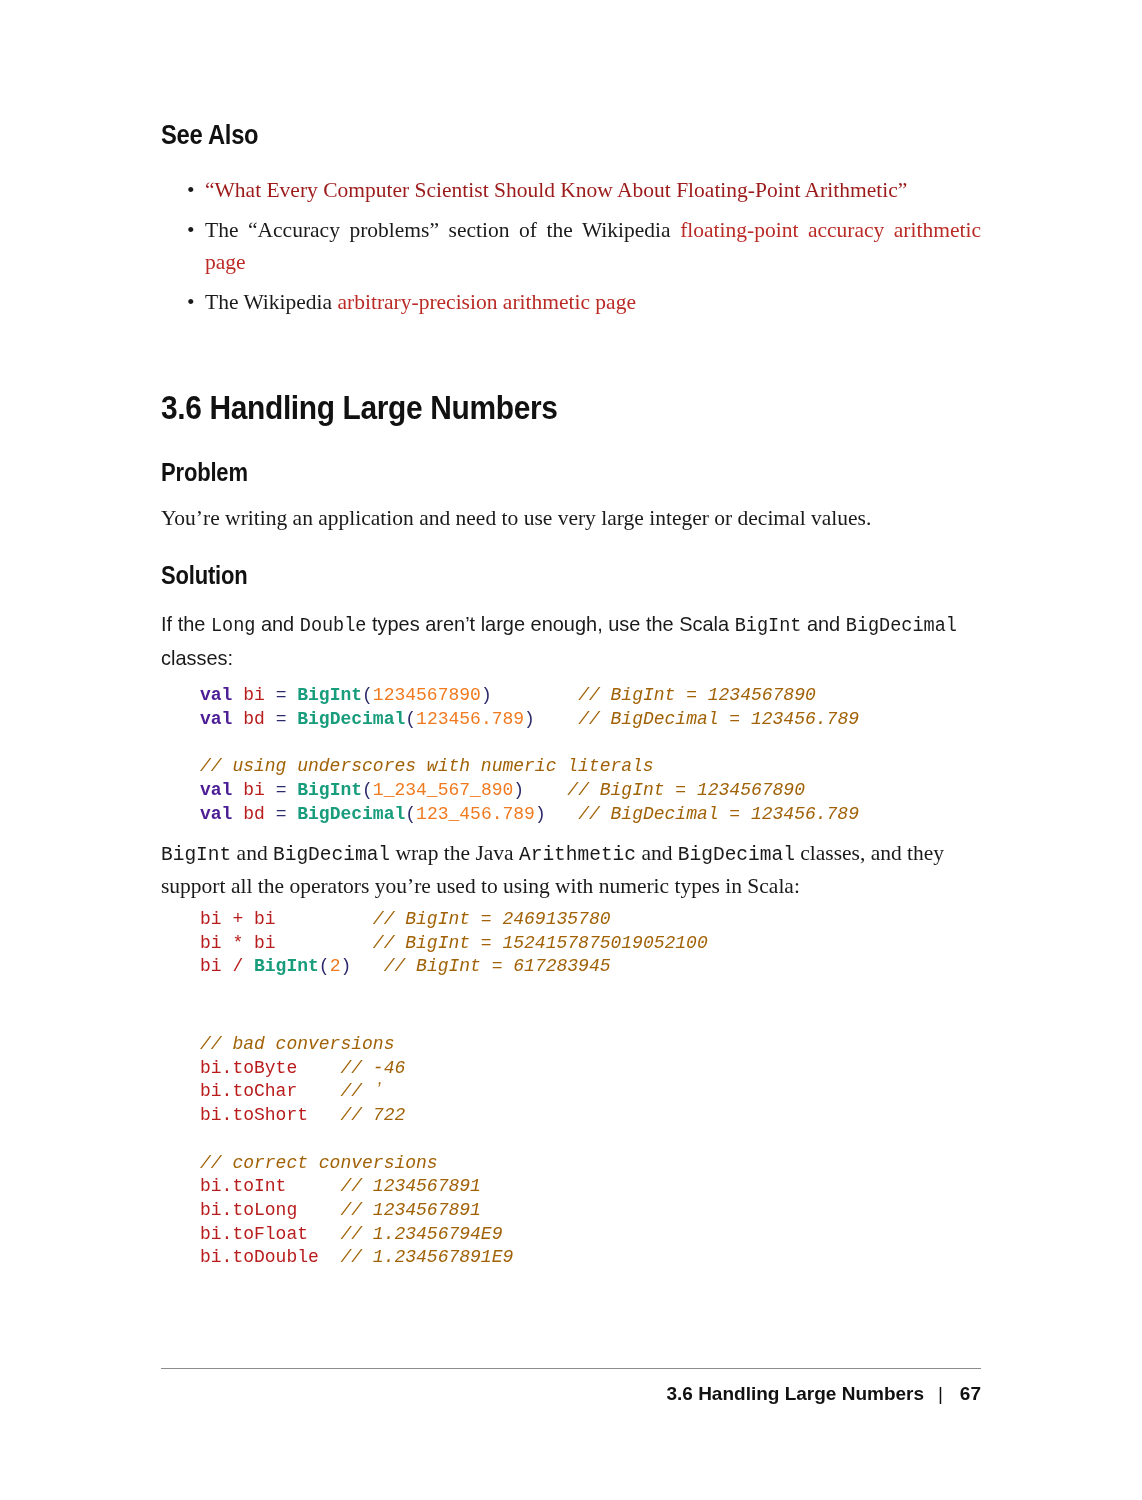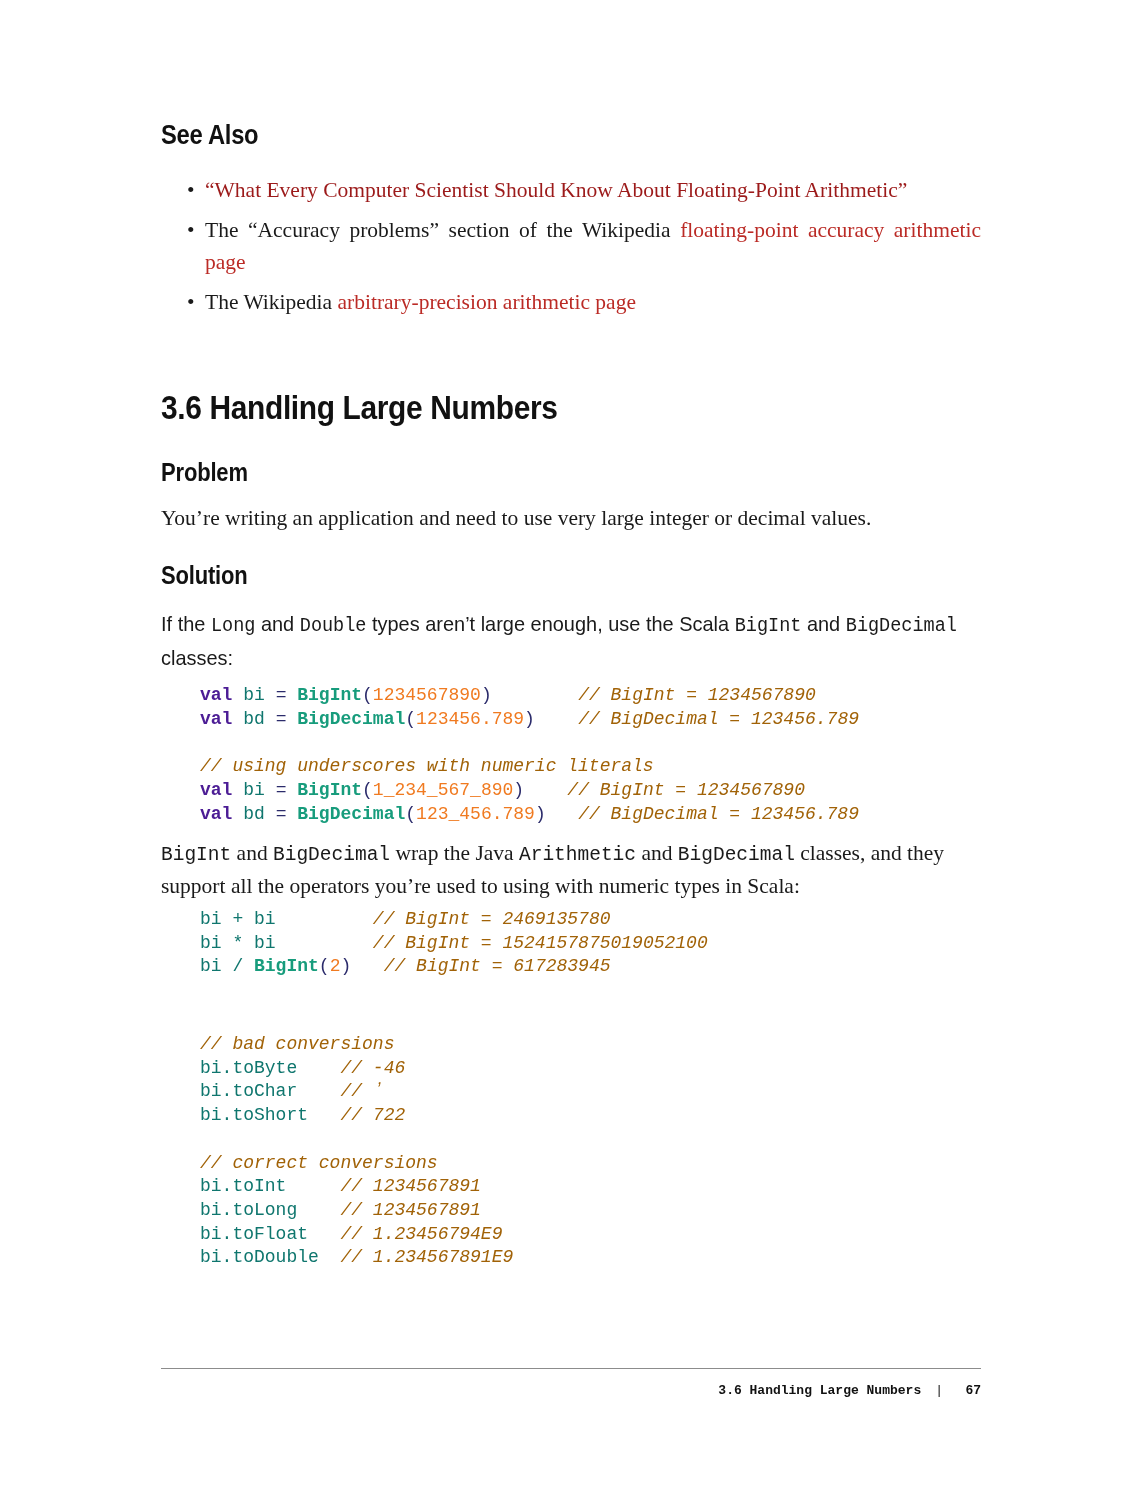--- a/index.html
+++ b/index.html
@@ -129,44 +129,44 @@
     font-size: 18px;
     line-height: 23.7px;
     white-space: pre;
     color: #2b2b6b;
   }
   .cb1 { top: 684px; }
   .cb2 { top: 908px; }
   .cb3 { top: 1033px; }
 
   .kw   { color: #4c1d95; font-weight: bold; }
-  .var  { color: #0f766e; }
+  .var  { color: #b91c1c; }
   .typ  { color: #179c7c; font-weight: bold; }
   .num  { color: #f07a20; }
   .cmt  { color: #a16207; font-style: italic; }
   .pun  { color: #2b2b6b; }
 
   
   .footer-rule {
     position: absolute;
     left: 161px;
     top: 1368px;
     width: 820px;
     height: 1px;
     background: #8c8c8c;
   }
   .footer {
     position: absolute;
     left: 161px;
     top: 1383px;
     width: 820px;
     text-align: right;
-    font-family: Liberation Mono, monospace;
-    font-weight: bold;
-    font-size: 13px;
+    font-family: Liberation Sans, sans-serif;
+    font-weight: bold;
+    font-size: 19px;
     color: #111111;
   }
   .footer .sep {
     display: inline-block;
     padding: 0 12px 0 14px;
     color: #111111;
     font-weight: normal;
   }
   .footer .pg { display: inline-block; min-width: 26px; text-align: right; }
 </style>

